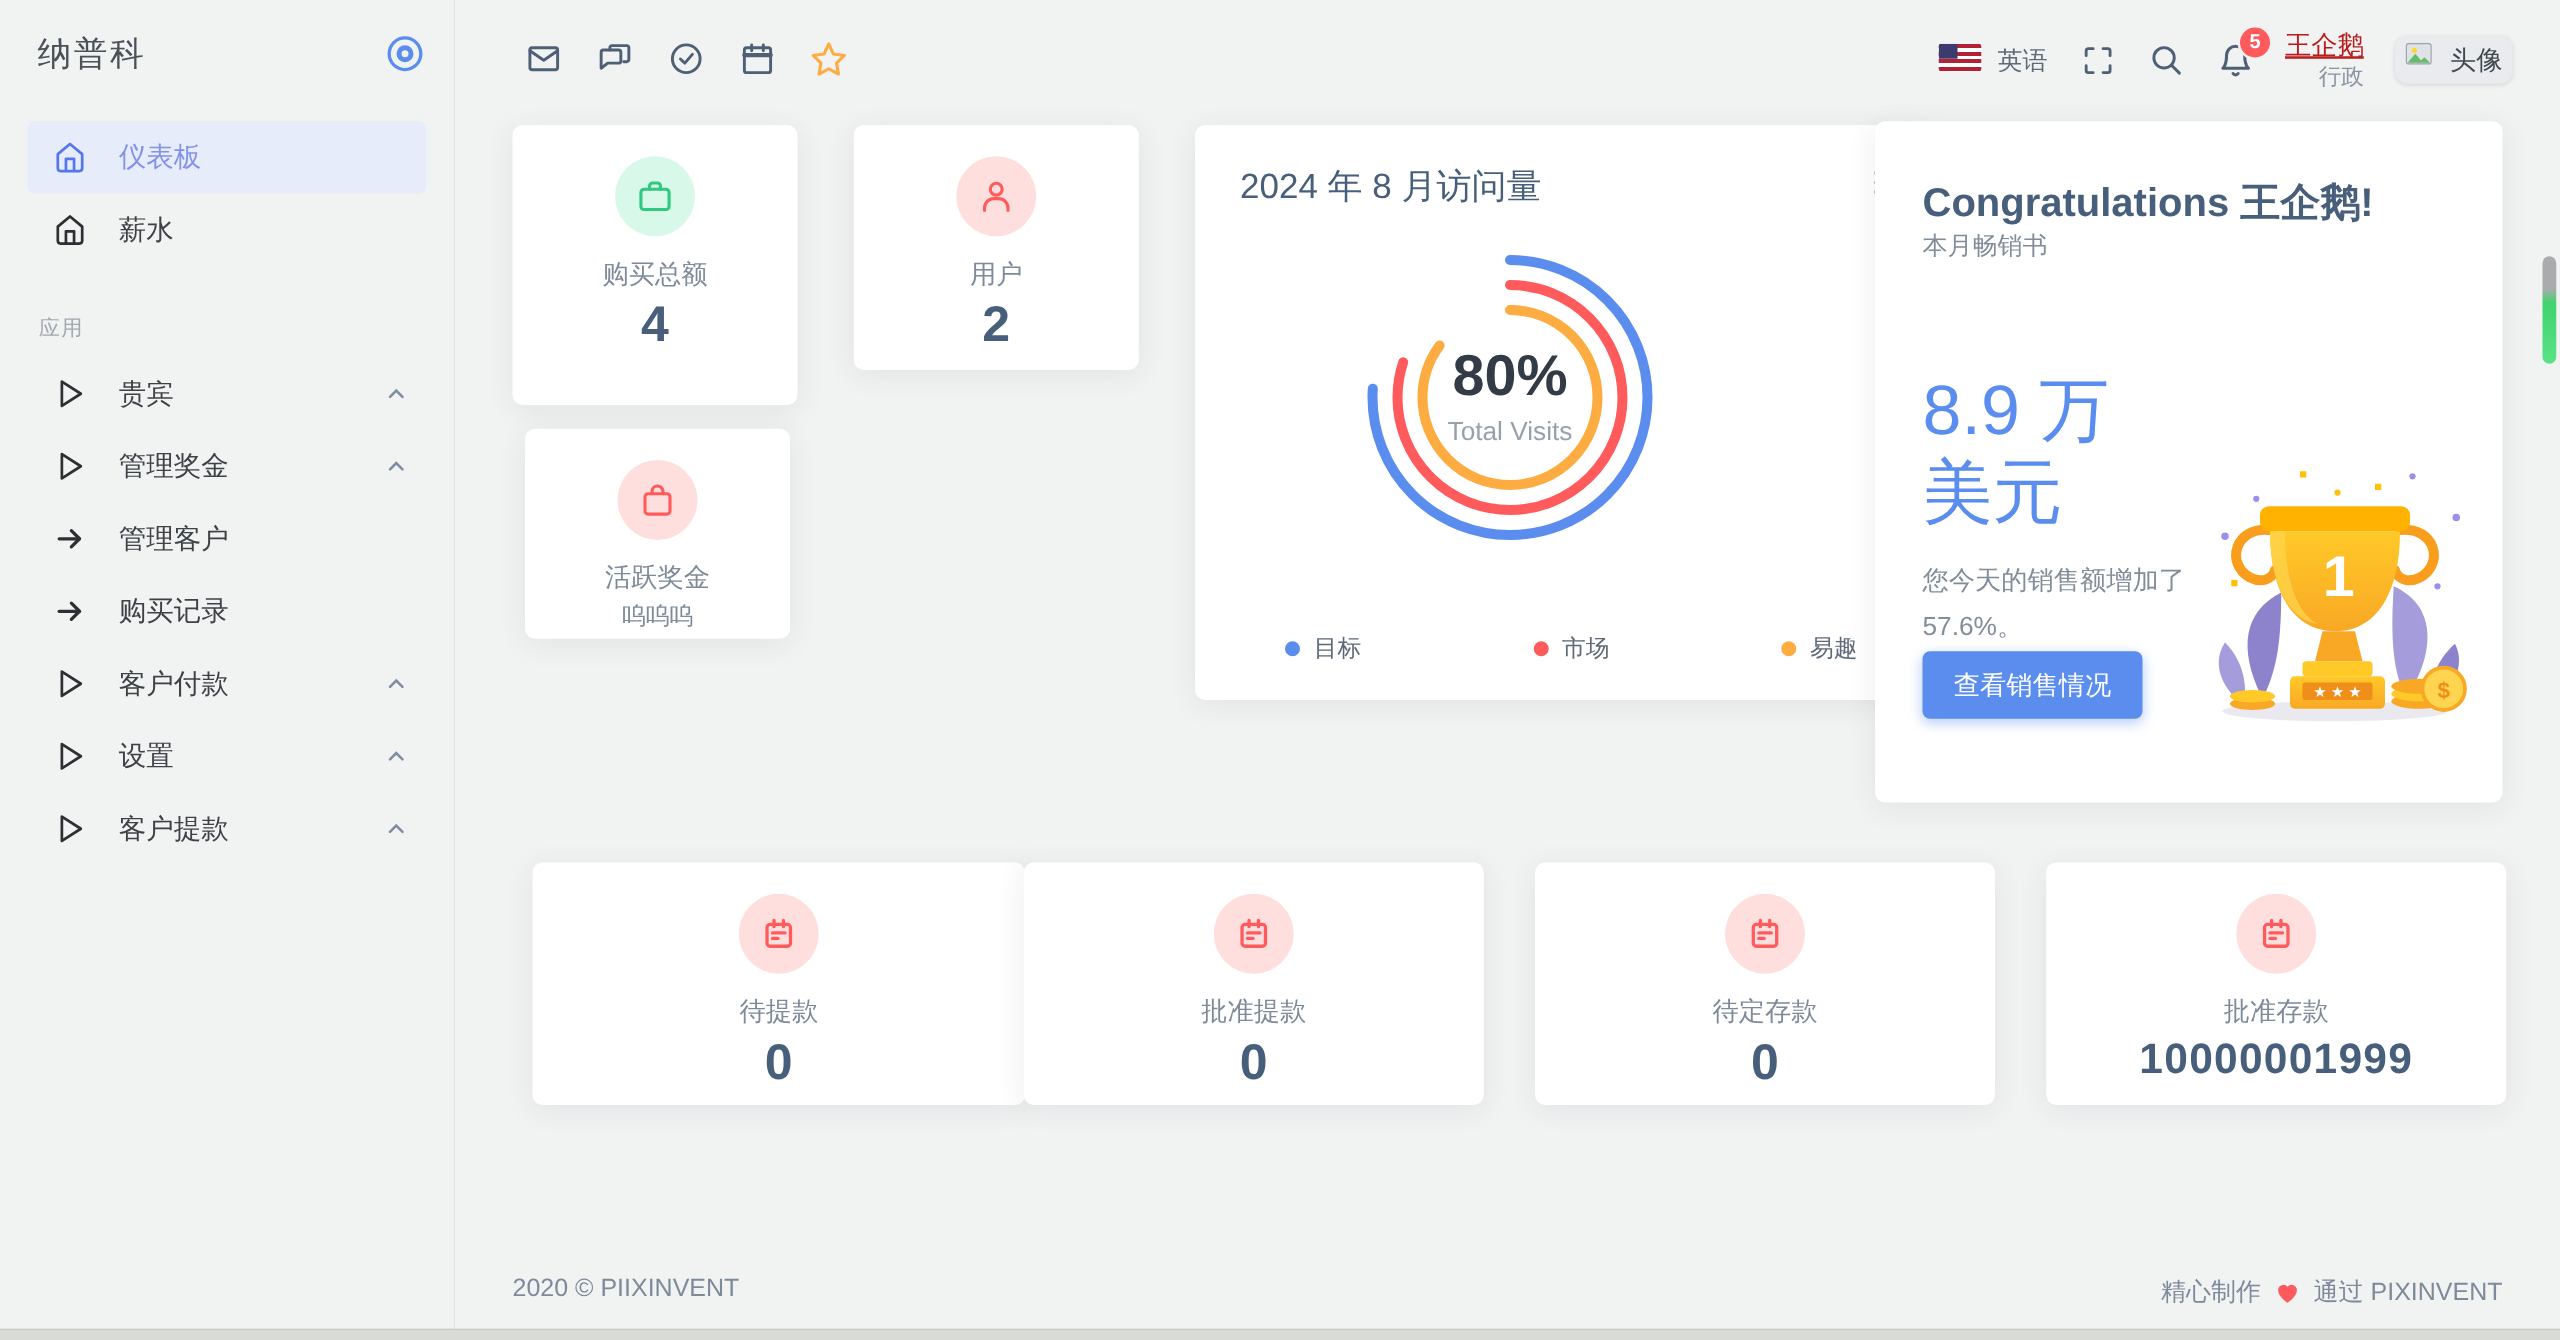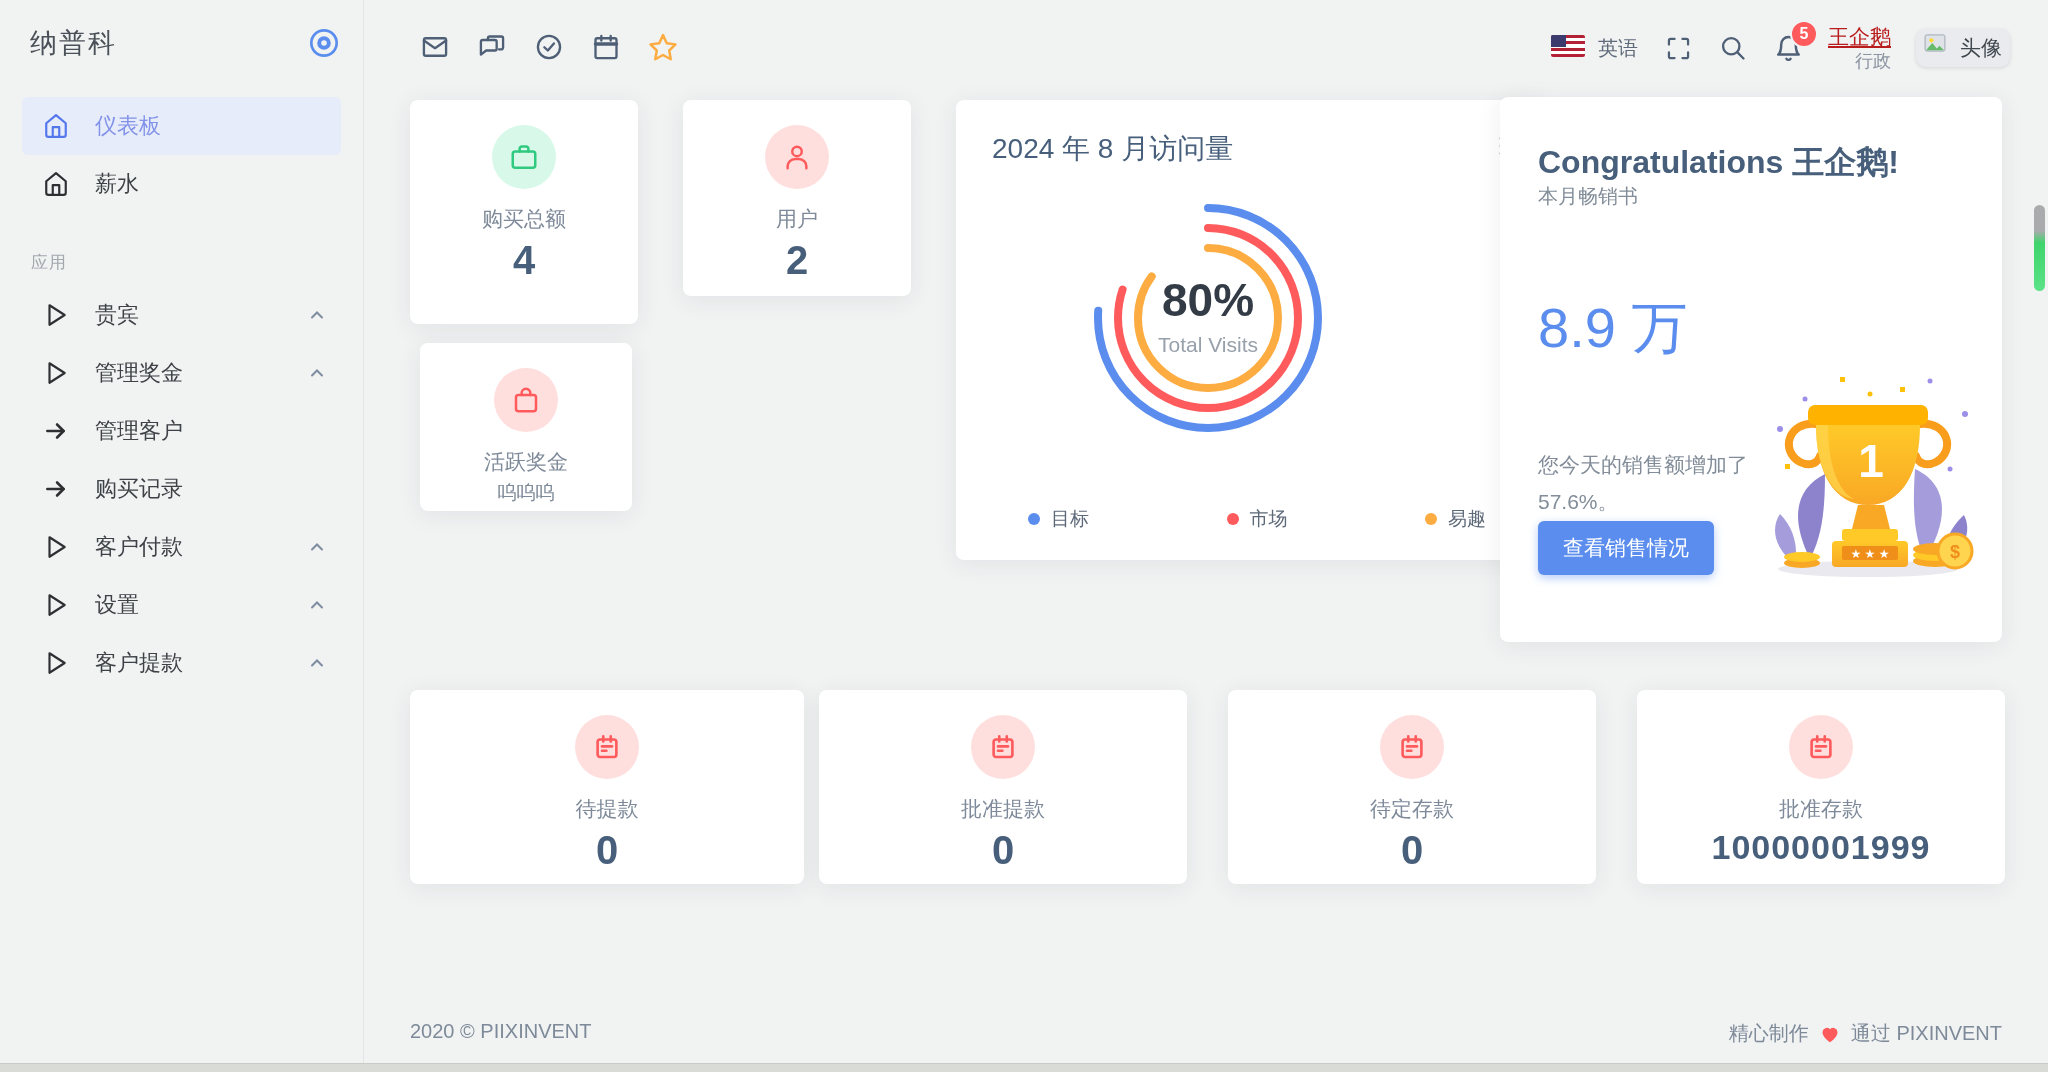--- a/index.html
+++ b/index.html
@@ -42,21 +42,21 @@
                padding:5px 8px;box-shadow:0 1px 4px rgba(0,0,0,.12);cursor:pointer;}
   .avatar-alt{font-size:21px;color:#40484f;}
 
   
   .card{position:absolute;background:#fff;border-radius:8px;box-shadow:0 4px 24px rgba(34,41,47,.08);}
   #card-purchases{left:410px;top:100px;width:228px;height:224px;}
   #card-users{left:683px;top:100px;width:228px;height:196px;}
   #card-bonus{left:420px;top:343px;width:212px;height:168px;}
   #card-visits{left:956px;top:100px;width:588px;height:460px;}
   #card-congrats{left:1500px;top:97px;width:502px;height:545px;}
-  #card-b0{left:410px;top:690px;width:394px;height:194px;}
+  #card-b0{left:426px;top:690px;width:394px;height:194px;}
   #card-b1{left:819px;top:690px;width:368px;height:194px;}
   #card-b2{left:1228px;top:690px;width:368px;height:194px;}
   #card-b3{left:1637px;top:690px;width:368px;height:194px;}
   .stat-inner{display:flex;flex-direction:column;align-items:center;padding-top:25px;}
   .circle{width:64px;height:64px;border-radius:50%;display:flex;align-items:center;justify-content:center;}
   .stat-label{margin-top:16px;font-size:21px;color:#7e8a99;}
   .stat-value{margin-top:5px;font-size:40px;font-weight:600;color:#475f7b;}
   .stat-sub{margin-top:4px;font-size:19px;color:#7e8a99;}
   .stat-value.long{font-size:34px;letter-spacing:1px;}
 
@@ -331,20 +331,21 @@
         <span>易趣</span>
       </span>
     </div>
   </div>
 
   <div class="card" id="card-congrats">
     <div class="congrats-title">Congratulations 王企鹅!</div>
     <div class="congrats-sub">本月畅销书</div>
     <div class="amount">
       <div>8.9 万</div>
+      <div>美元</div>
     </div>
     <div class="congrats-desc">
       <div>您今天的销售额增加了</div>
       <div>57.6%。</div>
     </div>
     <button class="congrats-btn">查看销售情况</button>
 
     <svg class="trophy" width="240" height="225" viewBox="0 0 240 225">
       <defs>
         <linearGradient id="gold" x1="0" y1="0" x2="0" y2="1">

